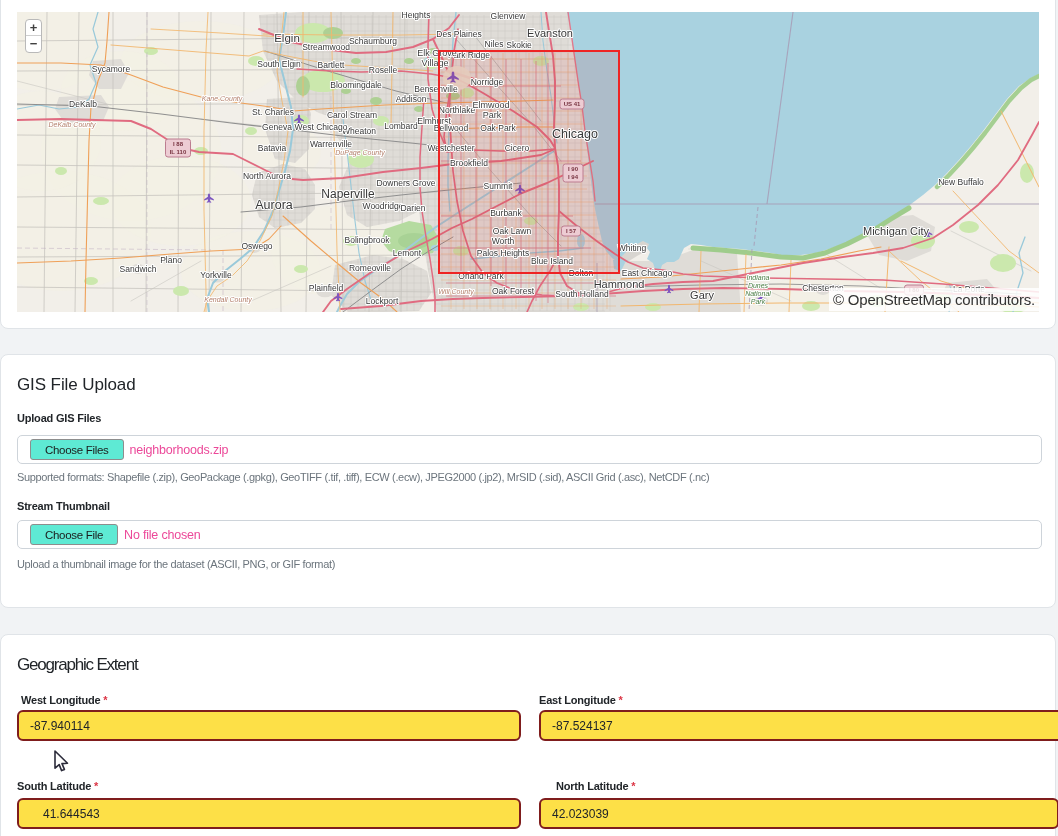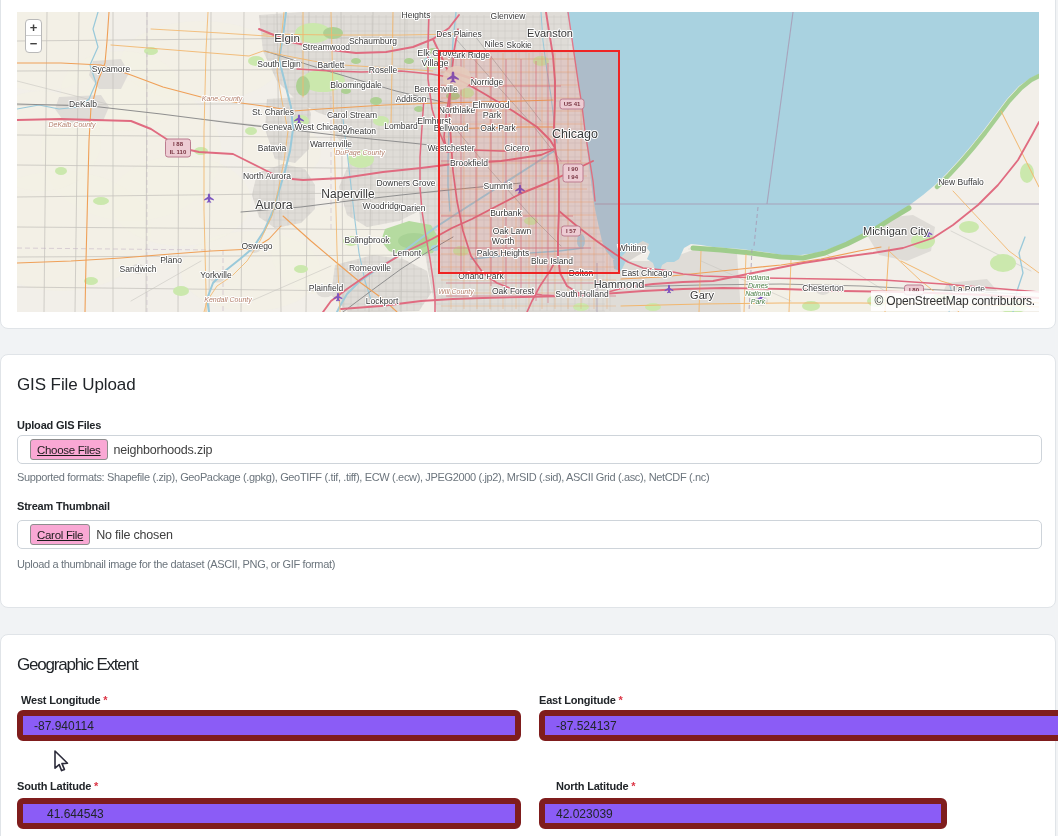--- a/index.html
+++ b/index.html
@@ -7,30 +7,30 @@
 html,body { width: 1058px; height: 836px; overflow: hidden; }
 body { background: #f1f3f5; font-family: "Liberation Sans", sans-serif; position: relative; }
 .card { position: absolute; left: 0; width: 1056px; background: #fff; border: 1px solid #e0e4e8; border-radius: 8px; }
 #card1 { top: -40px; height: 369px; }
 #card2 { top: 354px; height: 254px; }
 #card3 { top: 634px; height: 220px; }
 .map-wrap { position: absolute; left: 16px; top: 51px; width: 1022px; height: 300px; overflow: hidden; background: #f2efe9; }
 .zoomctl { position: absolute; left: 8px; top: 7px; width: 17px; background: #fff; border: 1px solid #b9b9b9; border-radius: 4px; z-index: 5; }
 .zoomctl div { width: 100%; height: 16px; text-align: center; font-size: 13px; font-weight: bold; color: #404040; line-height: 15px; }
 .zoomctl div:first-child { border-bottom: 1px solid #cfcfcf; }
-.attrib { position: absolute; right: 0px; bottom: 1px; background: rgba(255,255,255,0.85); font-size: 12px; letter-spacing: -0.2px; color: #333; padding: 3px 4px 3px 4px; z-index: 5; white-space: nowrap; }
+.attrib { position: absolute; right: 0px; bottom: 1px; background: rgba(255,255,255,0.85); font-size: 15px; letter-spacing: -0.2px; color: #333; padding: 3px 4px 3px 4px; z-index: 5; white-space: nowrap; }
 h2 { font-size: 17px; font-weight: normal; color: #212529; letter-spacing: -0.1px; }
 #card3 h2 { letter-spacing: -1.2px; }
 label { display: block; font-size: 11px; font-weight: bold; color: #212529; letter-spacing: -0.2px; }
 label .req { color: #dc3545; }
 .help { font-size: 11px; color: #6c757d; letter-spacing: -0.35px; }
 .fileinput { width: 1025px; height: 29px; border: 1px solid #ced4da; border-radius: 5px; background: #fff; display: flex; align-items: center; }
-.filebtn { margin-left: 12px; height: 21px; padding: 0 6px; background: #f9a8d4; border: 1px solid #8d8d8d; border-radius: 3px; font-size: 11.5px; color: #1b1b1b; display: flex; align-items: center; letter-spacing: -0.3px; text-decoration: underline; }
-.filename { margin-left: 6px; font-size: 12.5px; color: #404040; letter-spacing: -0.2px; }
-.textinput { height: 31px; border: 6px solid #7f1d1d; border-radius: 6px; background: #8b5cf6; font-size: 12px; color: #212529; display: flex; align-items: center; padding-left: 11px; }
+.filebtn { margin-left: 12px; height: 21px; padding: 0 14px; background: #5eead4; border: 1px solid #8d8d8d; border-radius: 3px; font-size: 11.5px; color: #1b1b1b; display: flex; align-items: center; letter-spacing: -0.3px; }
+.filename { margin-left: 6px; font-size: 12.5px; color: #ec4899; letter-spacing: -0.2px; }
+.textinput { height: 31px; border: 2px solid #7f1d1d; border-radius: 6px; background: #fde047; font-size: 12px; color: #212529; display: flex; align-items: center; padding-left: 11px; }
 </style>
 </head>
 <body>
 <div class="card" id="card1">
   <div class="map-wrap">
     <svg width="1022" height="300" viewBox="16 11 1022 300" preserveAspectRatio="none" font-family="Liberation Sans, sans-serif" style="position:absolute;left:0;top:0;display:block">
 <rect x="16" y="11" width="1022" height="300" fill="#f2efe9"></rect>
 <ellipse cx="40" cy="40" rx="70" ry="50" fill="#f3f1e3" opacity="0.5"></ellipse>
 <ellipse cx="130" cy="150" rx="90" ry="70" fill="#f3f1e3" opacity="0.5"></ellipse>
 <ellipse cx="60" cy="230" rx="90" ry="60" fill="#f3f1e3" opacity="0.5"></ellipse>
@@ -330,41 +330,41 @@
     <div class="zoomctl">
         <div>+</div>
         <div>−</div>
       </div>
     <div class="attrib">© OpenStreetMap contributors.</div>
   </div>
 </div>
 
 <div class="card" id="card2">
   <h2 style="position:absolute;left:16px;top:20px;">GIS File Upload</h2>
-  <label style="position:absolute;left:16px;top:64px;text-align:center;">Upload GIS Files</label>
+  <label style="position:absolute;left:16px;top:57px;text-align:center;">Upload GIS Files</label>
   <div class="fileinput" style="position:absolute;left:16px;top:80px;">
     <div class="filebtn">Choose Files</div>
       <div class="filename">neighborhoods.zip</div>
   </div>
   <div class="help" style="position:absolute;left:16px;top:116px;">Supported formats: Shapefile (.zip), GeoPackage (.gpkg), GeoTIFF (.tif, .tiff), ECW (.ecw), JPEG2000 (.jp2), MrSID (.sid), ASCII Grid (.asc), NetCDF (.nc)</div>
   <label style="position:absolute;left:16px;top:145px;">Stream Thumbnail</label>
   <div class="fileinput" style="position:absolute;left:16px;top:165px;">
-    <div class="filebtn">Carol File</div>
+    <div class="filebtn">Choose File</div>
       <div class="filename">No file chosen</div>
   </div>
   <div class="help" style="position:absolute;left:16px;top:203px;">Upload a thumbnail image for the dataset (ASCII, PNG, or GIF format)</div>
 </div>
 
 <div class="card" id="card3">
   <h2 style="position:absolute;left:16px;top:20px;">Geographic Extent</h2>
   <label style="position:absolute;left:20px;top:59px;">West Longitude <span class="req">*</span></label>
   <div class="textinput" style="position:absolute;left:16px;top:75px;width:504px;">-87.940114</div>
   <label style="position:absolute;left:538px;top:59px;">East Longitude <span class="req">*</span></label>
   <div class="textinput" style="position:absolute;left:538px;top:75px;width:561px;">-87.524137</div>
   <label style="position:absolute;left:16px;top:145px;">South Latitude <span class="req">*</span></label>
   <div class="textinput" style="position:absolute;left:16px;top:163px;width:504px;padding-left:24px;">41.644543</div>
   <label style="position:absolute;left:538px;top:145px;padding-left:17px;">North Latitude <span class="req">*</span></label>
-  <div class="textinput" style="position:absolute;left:538px;top:163px;width:408px;">42.023039</div>
+  <div class="textinput" style="position:absolute;left:538px;top:163px;width:520px;">42.023039</div>
 </div>
 
 <svg width="18" height="24" viewBox="0 0 18 24" style="position:absolute;left:53px;top:750px;z-index:10">
   <path d="M2,1 L2,18.2 L6.2,14.6 L8.6,20.6 L11.4,19.4 L9,13.6 L14.5,13.2 Z" fill="#ffffff" stroke="#2b2b3a" stroke-width="1.6" stroke-linejoin="round"></path>
 </svg>
 
 </body></html>

